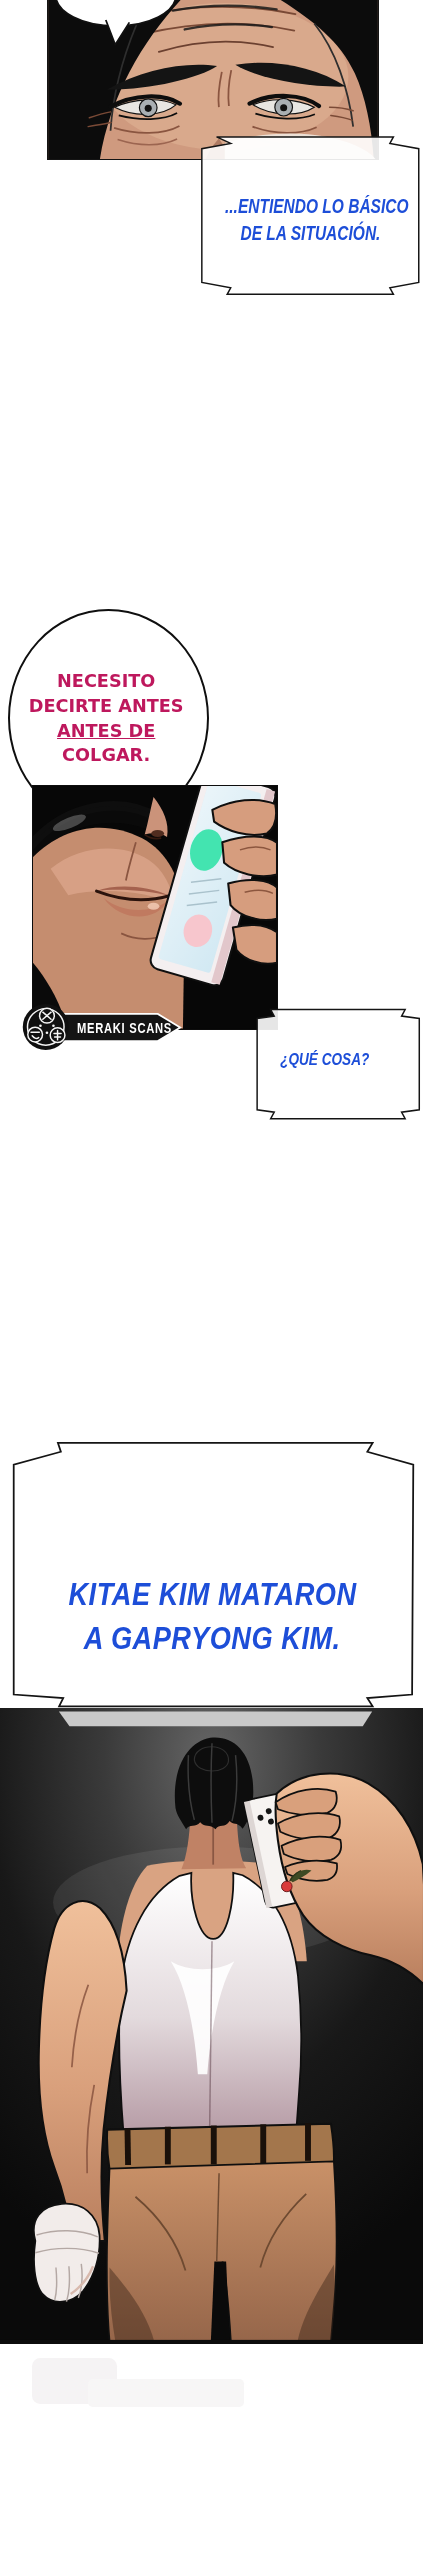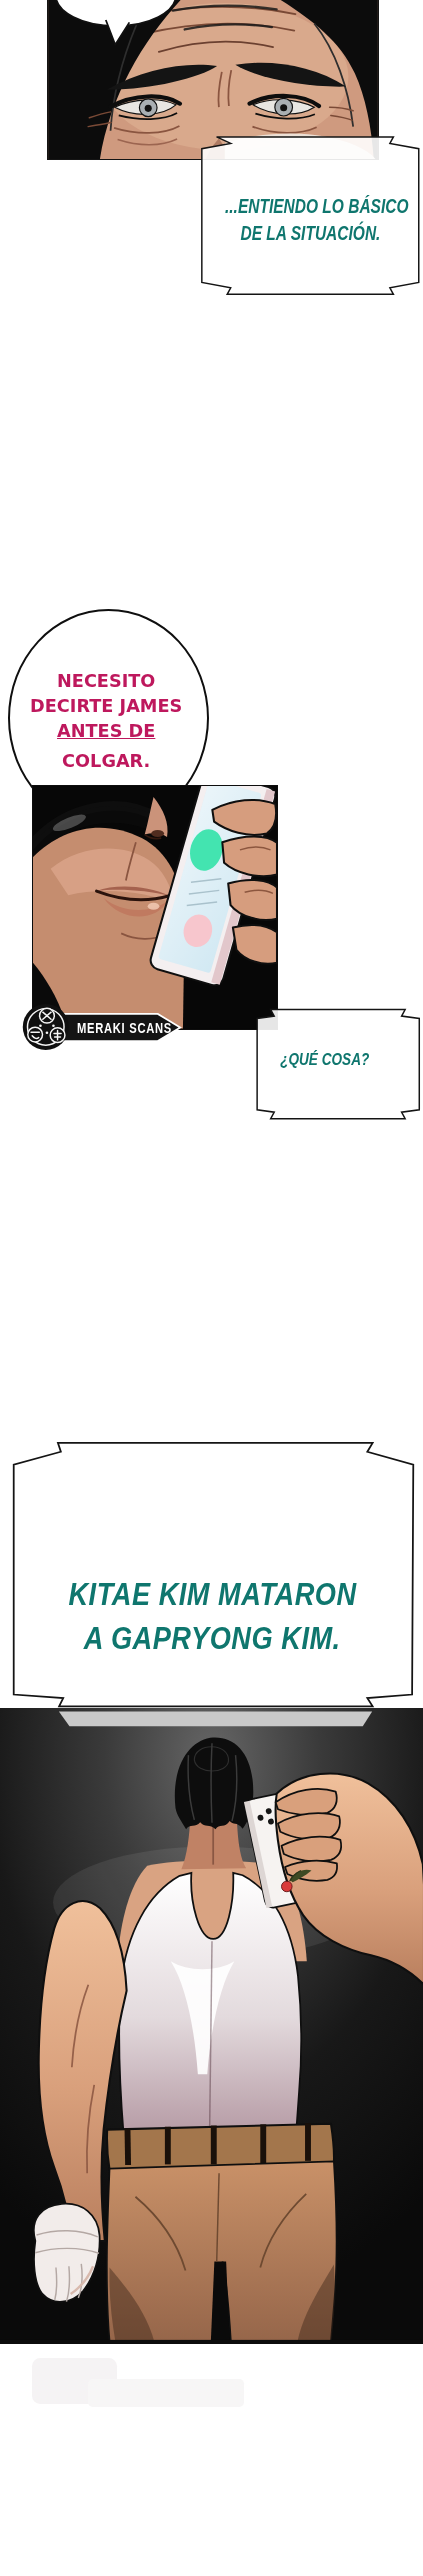--- a/index.html
+++ b/index.html
@@ -1,21 +1,21 @@
 <!DOCTYPE html>
 <html style="font-size:9.4px"><head>
 <meta charset="utf-8">
 <style>
   html,body{margin:0;padding:0;background:#fff;}
   #page{position:relative;width:424px;height:2576px;background:#ffffff;overflow:hidden;
         font-family:"Liberation Sans",sans-serif;}
   .abs{position:absolute;}
   .panel{position:absolute;overflow:hidden;background:#070707;}
   .cap-line{position:absolute;text-align:center;
-            font-family:"Liberation Sans",sans-serif;font-weight:bold;font-style:italic;color:#0f766e;}
+            font-family:"Liberation Sans",sans-serif;font-weight:bold;font-style:italic;color:#1d4ed8;}
   .cond{display:inline-block;transform:scaleX(0.80);white-space:nowrap;}
   .cond85{display:inline-block;transform:scaleX(0.85);white-space:nowrap;}
   .bub-line{position:absolute;text-align:center;font-family:"DejaVu Sans",sans-serif;
             font-weight:bold;color:#be185d;}
   .badge-label{position:absolute;text-align:center;color:#ffffff;font-weight:bold;
             font-family:"Liberation Sans",sans-serif;letter-spacing:0.9px;}
   svg{display:block;}
 </style>
 </head>
 <body>
@@ -96,23 +96,23 @@
     <span class="cond">DE LA SITUACIÓN.</span>
   </div>
 
   <div class="abs" style="left:7.7px;top:609px;width:197px;height:214px;background:#fff;border:2.1px solid #0f0f0f;border-radius:50%;"></div>
   <svg class="abs" style="left:88px;top:811px;" width="71" height="47" viewBox="0 0 120 80">
     <polygon points="14,0 58,68 102,0" fill="#ffffff"></polygon>
     <path d="M16,2 C28,26 44,50 58,68" fill="none" stroke="#0f0f0f" stroke-width="3.5" stroke-linecap="round"></path>
     <path d="M58,68 C72,44 88,20 101,2" fill="none" stroke="#0f0f0f" stroke-width="3.5" stroke-linecap="round"></path>
   </svg>
   <div class="bub-line" style="left:17.7px;top:671px;width:177px;font-size:17.7px;"><span>NECESITO</span></div>
-  <div class="bub-line" style="left:17.7px;top:696px;width:177px;font-size:17.7px;"><span>DECIRTE JAMES</span></div>
+  <div class="bub-line" style="left:17.7px;top:696px;width:177px;font-size:17.7px;"><span>DECIRTE ANTES</span></div>
   <div class="bub-line" style="left:17.7px;top:721px;width:177px;font-size:17.7px;text-decoration:underline;"><span>ANTES DE</span></div>
-  <div class="bub-line" style="left:17.7px;top:745px;width:177px;font-size:17.7px;margin-top:6px;"><span>COLGAR.</span></div>
+  <div class="bub-line" style="left:17.7px;top:745px;width:177px;font-size:17.7px;"><span>COLGAR.</span></div>
 
   <div class="panel" style="left:32px;top:785px;width:244px;height:243px;border:1.8px solid #0d0d0d;z-index:0;">
     <svg width="244" height="243" viewBox="0 0 415 412">
       <rect width="415" height="412" fill="#070707"></rect>
 
       <path d="M0,120 C50,70 120,55 185,88 C230,112 252,160 258,215 L255,412 L0,412 Z" fill="#c58d6f"></path>
       <path d="M30,140 C80,100 150,95 197,125 C222,142 236,170 240,200 C200,180 120,170 60,185 Z" fill="#d8a287" opacity="0.9"></path>
 
       <g>
         <path d="M-5,102 C55,30 150,15 215,55" fill="none" stroke="#0e0e0e" stroke-width="16" stroke-linecap="round"></path>

